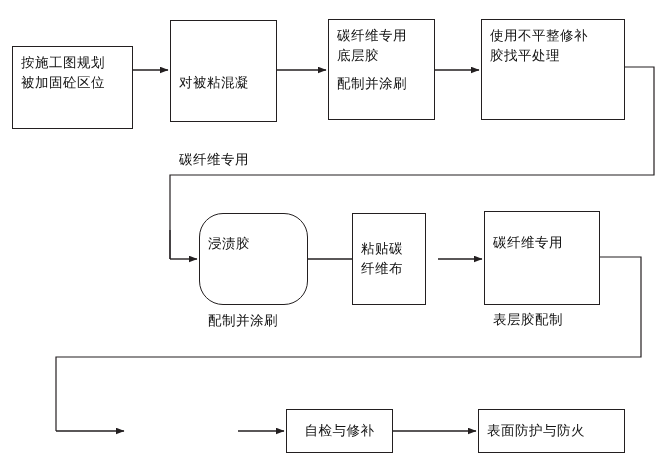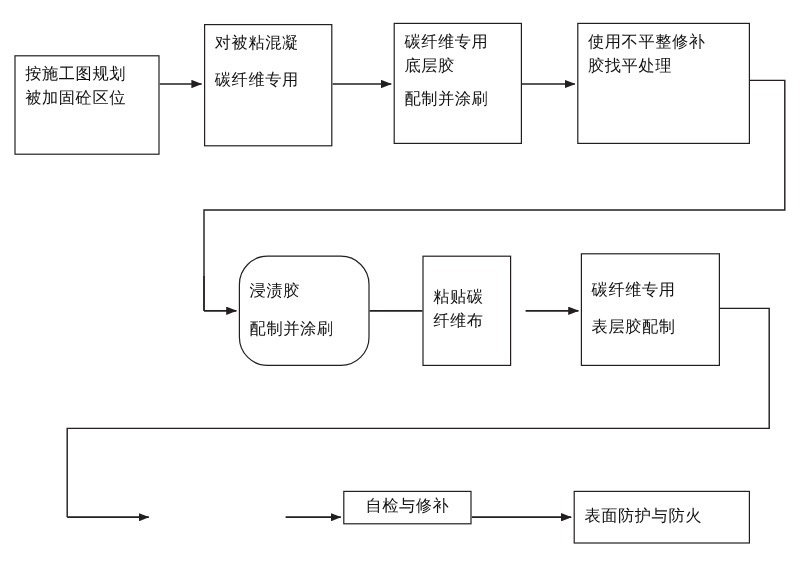--- a/index.html
+++ b/index.html
@@ -34,21 +34,21 @@
   .node.center-v {
     justify-content: center;
     padding-top: 0;
   }
   .node .ln {
     display: block;
     white-space: nowrap;
   }
   
   .node.gap-tight .ln { margin-bottom: 0px; }
-  .node.gap-loose .ln { margin-bottom: 11px; }
+  .node.gap-loose .ln { margin-bottom: 11px; margin-top: 46px; }
   .node.gap-loose .ln:last-child { margin-bottom: 0; }
 
   svg.wires {
     position: absolute;
     left: 0;
     top: 0;
     width: 669px;
     height: 468px;
     z-index: 1;
     pointer-events: none;
@@ -132,21 +132,21 @@
     <span class="ln">粘贴碳</span>
     <span class="ln">纤维布</span>
   </div>
 
   <div class="node gap-loose center-v" style="left:484px; top:211px; width:116px; height:94px; padding-top:0;">
     <span class="ln">碳纤维专用</span>
     <span class="ln">表层胶配制</span>
   </div>
 
 
-  <div class="node center-v" style="left:286px; top:409px; width:107px; height:28px; padding-top:0; align-items:center;">
+  <div class="node center-v" style="left:286px; top:409px; width:107px; height:44px; padding-top:0; align-items:center;">
     <span class="ln">自检与修补</span>
   </div>
 
   <div class="node center-v" style="left:478px; top:409px; width:147px; height:44px; padding-top:0; ">
     <span class="ln">表面防护与防火</span>
   </div>
 
 </div>
 
 </body></html>

